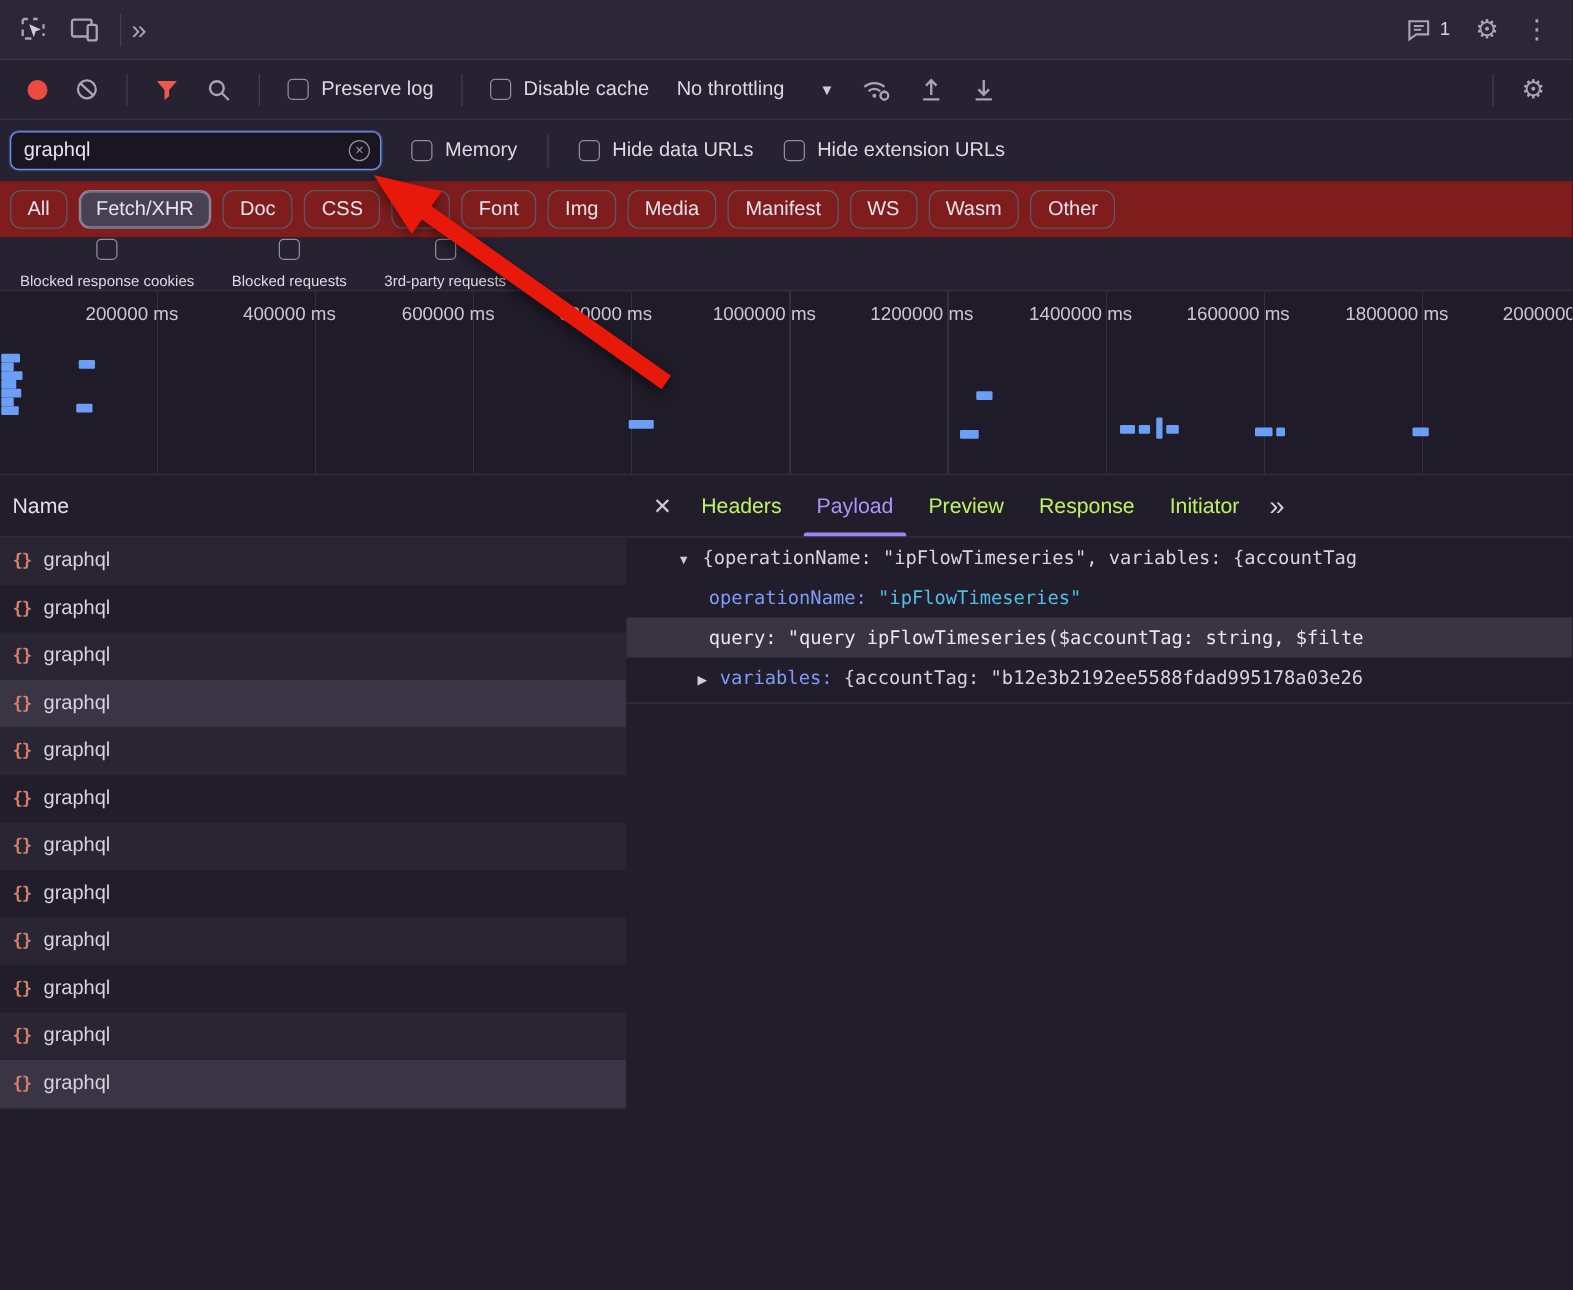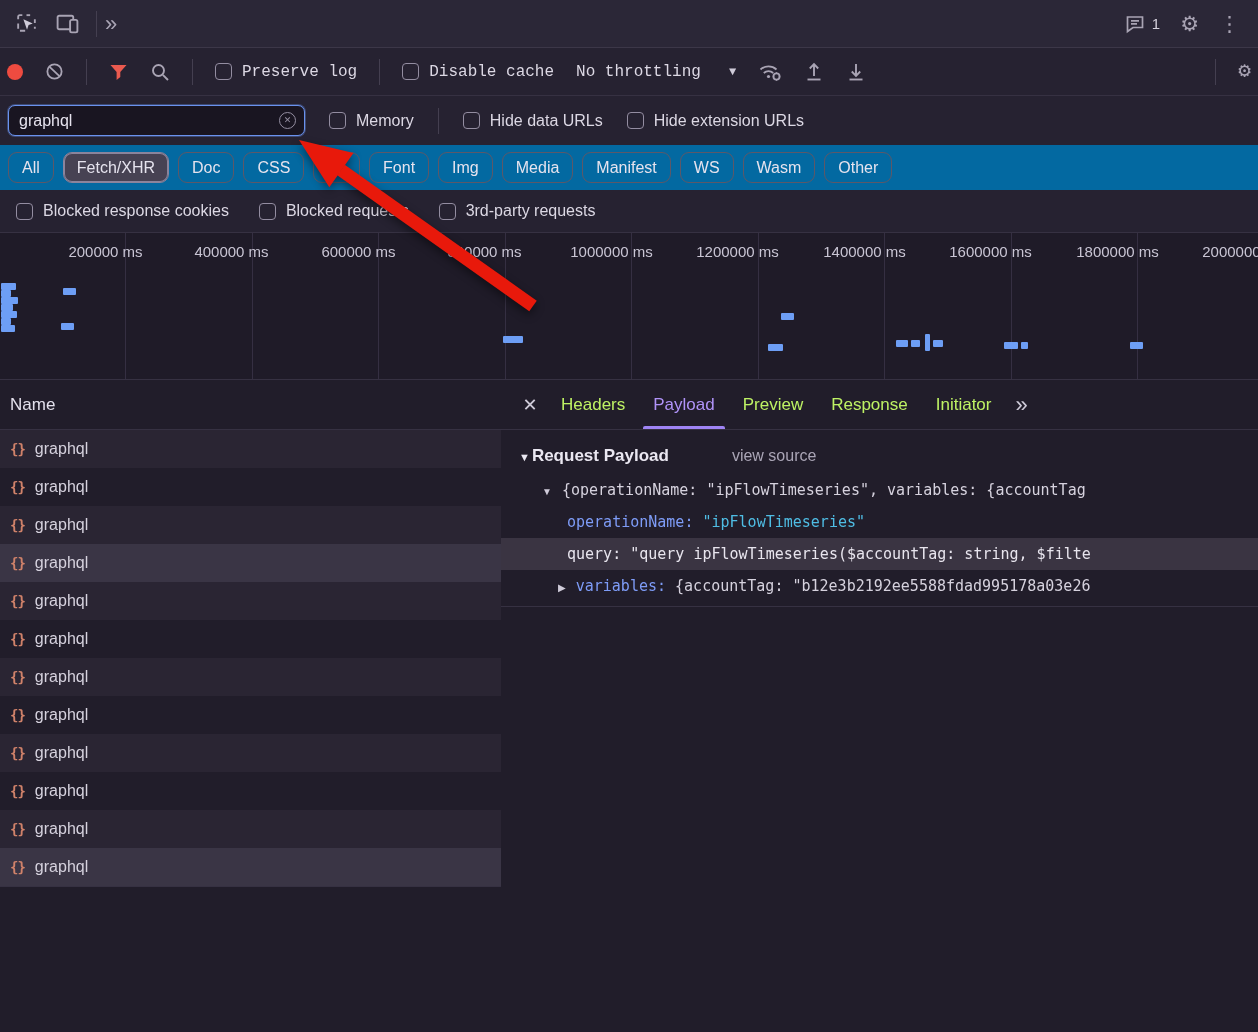--- a/index.html
+++ b/index.html
@@ -27,49 +27,49 @@
   .main-tab.active { color:#b093f8; }
   .main-tab.active::after { content:""; position:absolute; left:4px; right:4px; bottom:0; height:3px;
                             background:#9f84f4; border-radius:2px 2px 0 0; }
   .chevrons { font-size:22px; color:#a9a4b4; padding:0 8px; line-height:1; }
   .tb-right { margin-left:auto; display:flex; align-items:center; gap:20px; padding-right:18px; }
   .msg-wrap { display:flex; align-items:center; gap:7px; }
   .msg-count { font-size:15px; color:#d5d1dd; }
 
   
   .toolbar2 { position:absolute; top:48px; left:0; right:0; height:48px; background:#262231;
-              border-bottom:1px solid #363142; display:flex; align-items:center; gap:22px; padding:0 7px;font-family:Liberation Mono, monospace; }
+              border-bottom:1px solid #363142; display:flex; align-items:center; gap:22px; padding:0 22px; }
   .rec-dot { width:16px; height:16px; border-radius:50%; background:#ee4b40; }
   .tb-check { display:flex; align-items:center; gap:10px; font-size:16px; color:#dcd8e4; }
   .throttle { display:flex; align-items:center; gap:28px; font-size:16px; color:#dcd8e4; }
   .caret { font-size:12px; color:#cfcbd9; }
   .toolbar2 .spacer { flex:1; }
 
   
   .filterbar { position:absolute; top:96px; left:0; right:0; height:49px; background:#262231;
                display:flex; align-items:center; gap:24px; padding:0 8px; }
   .filter-box { width:297px; height:31px; background:#191521; border:1.5px solid #6a92ee;
                 box-shadow:0 0 0 1px rgba(106,146,238,.35); border-radius:7px;
                 display:flex; align-items:center; padding:0 8px 0 10px; }
   .filter-box input { flex:1; background:transparent; border:none; outline:none; color:#e6e3ee;
                       font-size:16px; font-family:"Liberation Sans", sans-serif; }
   .clear-btn { width:17px; height:17px; border:1.6px solid #948ea1; border-radius:50%; color:#948ea1;
                font-size:9px; display:flex; align-items:center; justify-content:center; line-height:1; }
 
   
-  .chipsrow { position:absolute; top:145px; left:0; right:0; height:45px; background:#0369a1;
+  .chipsrow { position:absolute; top:145px; left:0; right:0; height:45px; background:#7f1d1d;
               display:flex; align-items:center; gap:9px; padding:0 8px; }
   .chip { height:31px; display:flex; align-items:center; padding:0 13px; border:1px solid #5d5868;
           border-radius:9px; font-size:16px; color:#e6e3ee; background:transparent; white-space:nowrap; }
   .chip.selected { background:#474253; border-color:#8b849c; box-shadow:0 0 0 1px #8b849c inset; }
 
   
   .optsrow { position:absolute; top:190px; left:0; right:0; height:42px; background:#262231;
              display:flex; align-items:center; gap:30px; padding:0 16px; }
-  .opt { display:flex; align-items:center; gap:10px; font-size:16px; color:#dcd8e4; }
+  .opt { display:flex; align-items:center; gap:10px; font-size:12px; color:#dcd8e4;flex-direction:column; }
 
   
   .timeline { position:absolute; top:232px; left:0; right:0; height:148px; background:#1f1b28;
               border-top:1px solid #363142; border-bottom:1px solid #363142; overflow:hidden; }
   .timeline::before { content:""; position:absolute; inset:0;
       background:repeating-linear-gradient(to right, transparent 0 125.5px, #352f42 125.5px 126.5px); }
   .tl-label { position:absolute; top:10px; width:127px; text-align:center; font-size:15px; color:#c9c5d4;margin-left:42px; }
   .tl-bar { position:absolute; height:7px; background:#6d9ef5; border-radius:1px; }
 
   
@@ -368,26 +368,20 @@
 
     <div class="detail-tab">Headers</div>
         <div class="detail-tab active">Payload</div>
         <div class="detail-tab">Preview</div>
         <div class="detail-tab">Response</div>
         <div class="detail-tab">Initiator</div>
       </div>
     <span class="detail-more">»</span>
   </div>
 
-  <div class="payload-header">
-    <span class="payload-title">
-      <span class="tri">▼</span><span>Request Payload</span>
-    </span>
-    <span class="view-source">view source</span>
-  </div>
 
   <div class="ptree">
     <div class="prow root">
       <span class="tri">▼</span><span>{operationName: "ipFlowTimeseries", variables: {accountTag</span>
     </div>
     <div class="prow kv">
       <span class="pkey">operationName: </span><span class="pval-str">"ipFlowTimeseries"</span>
     </div>
     <div class="prow kv selected">
       <span class="pkey">query: </span><span class="pval-str">"query ipFlowTimeseries($accountTag: string, $filte</span>

